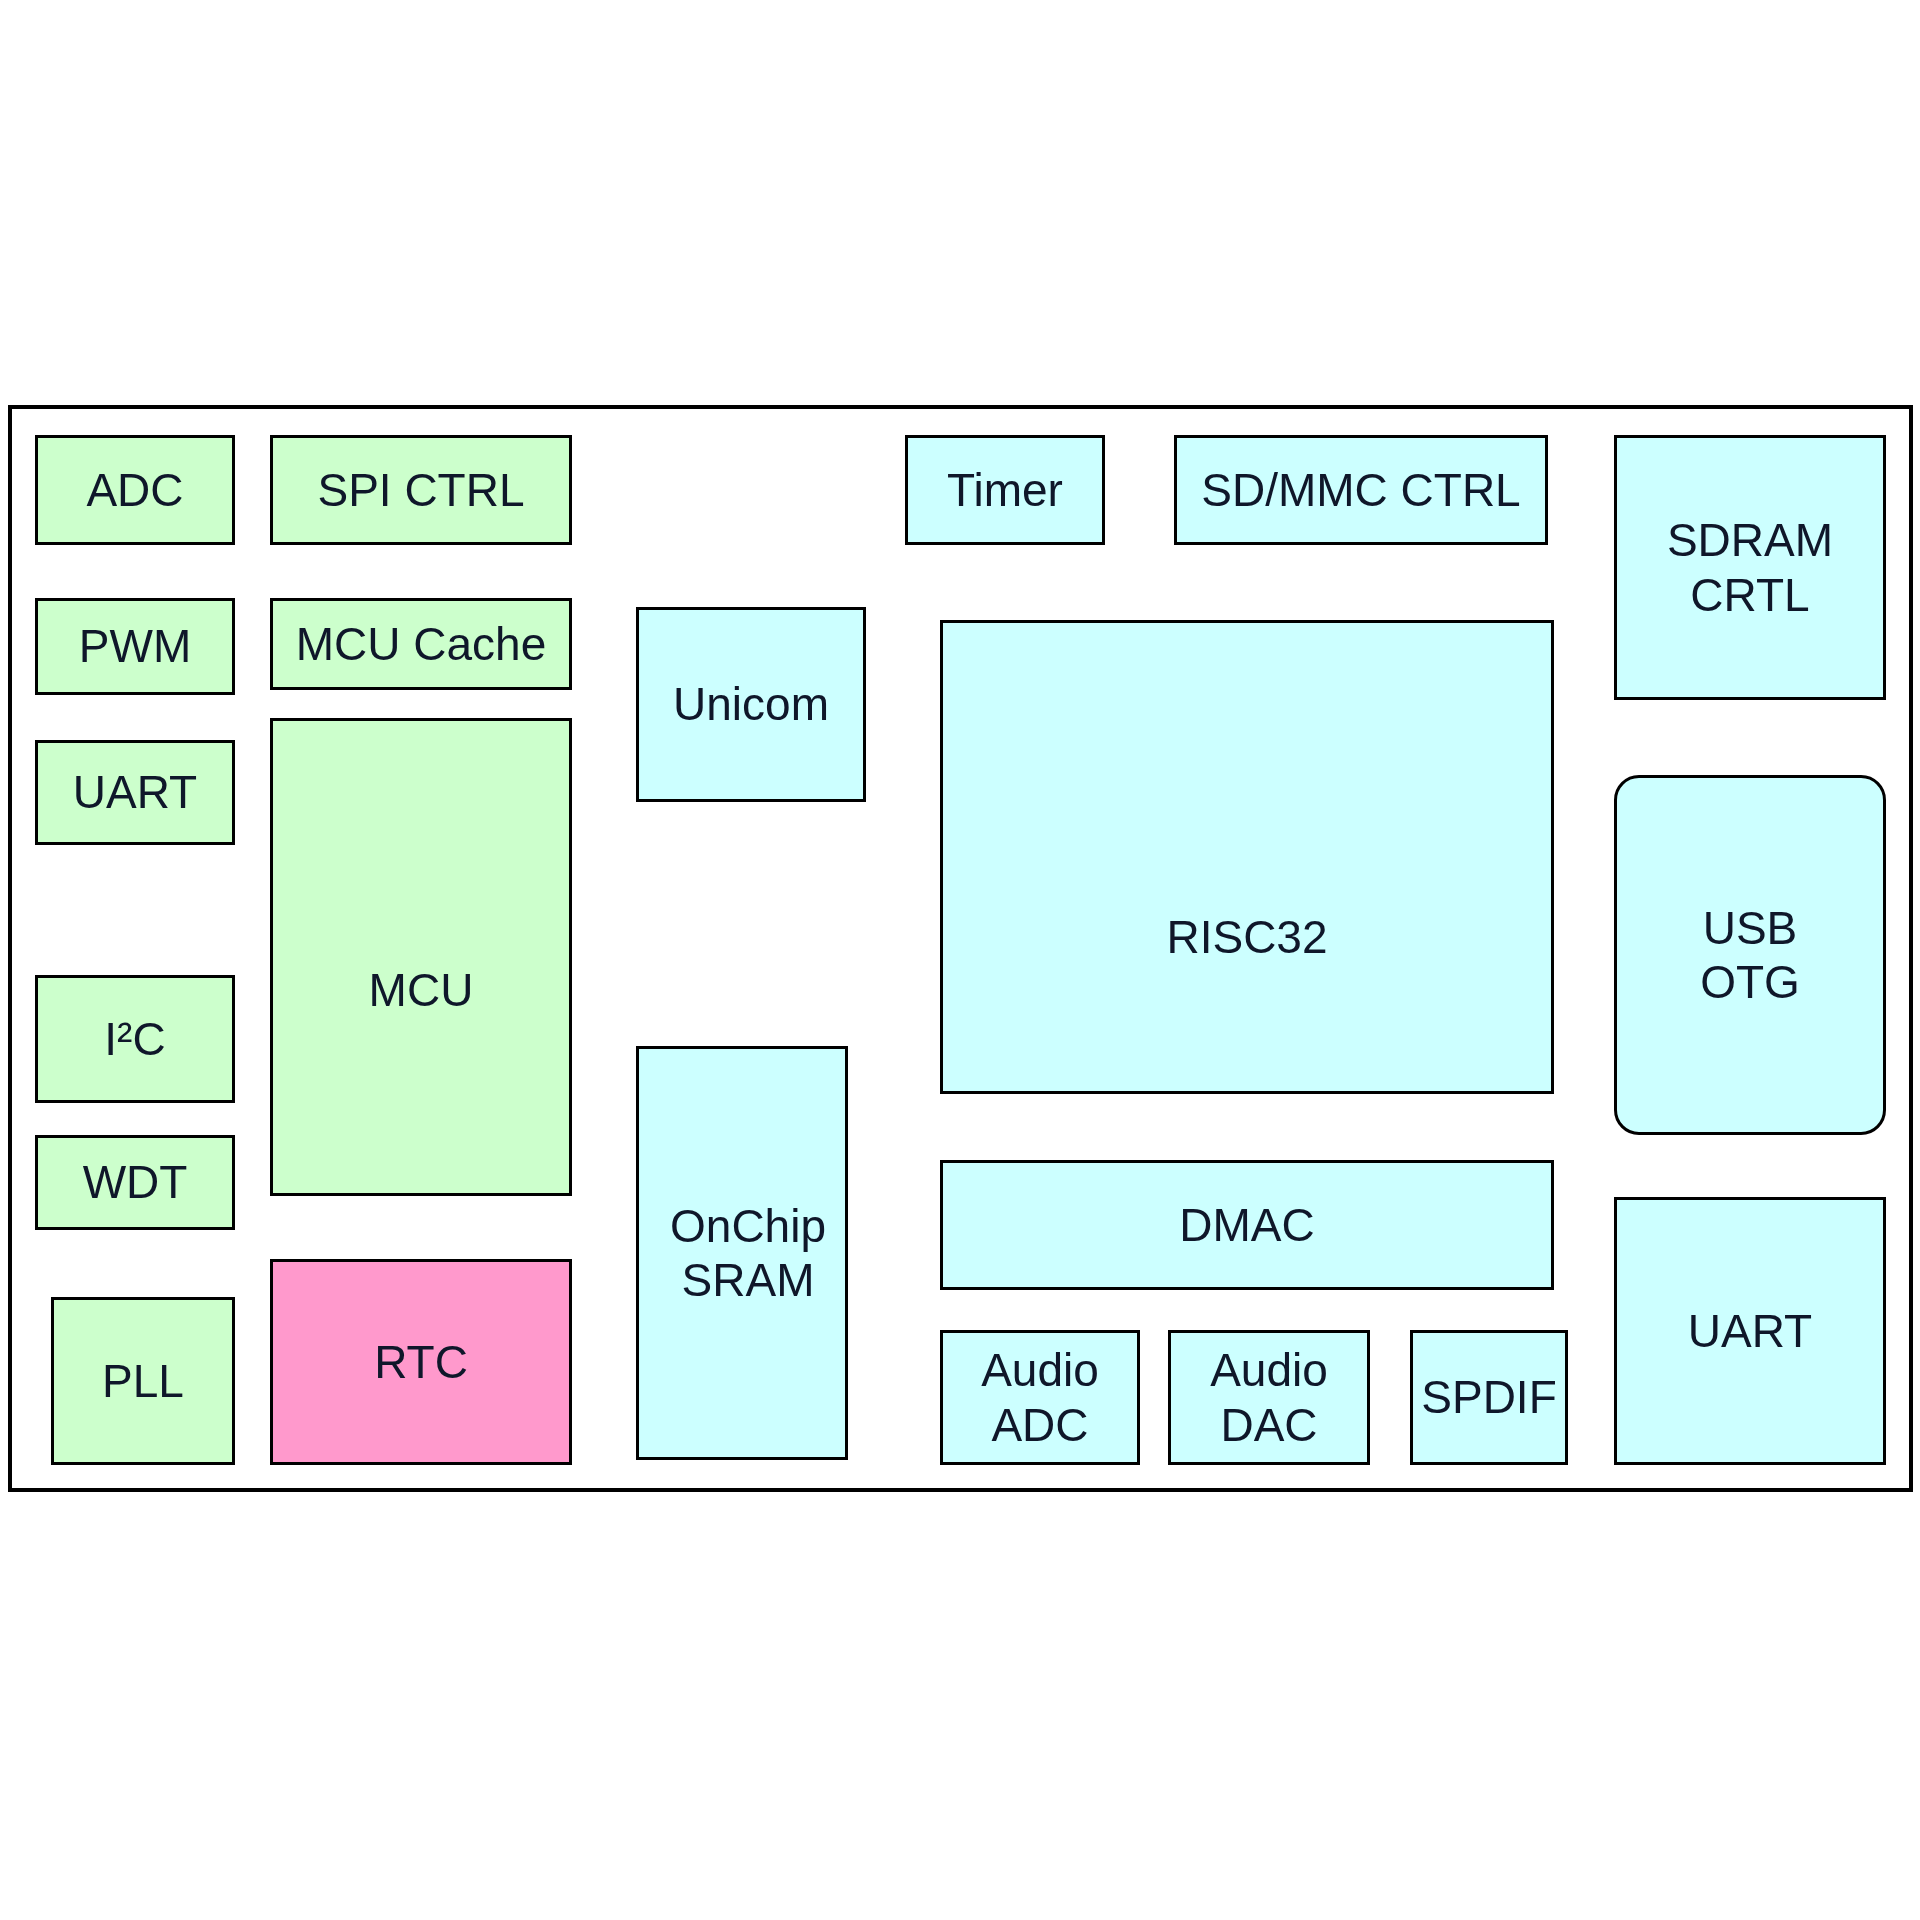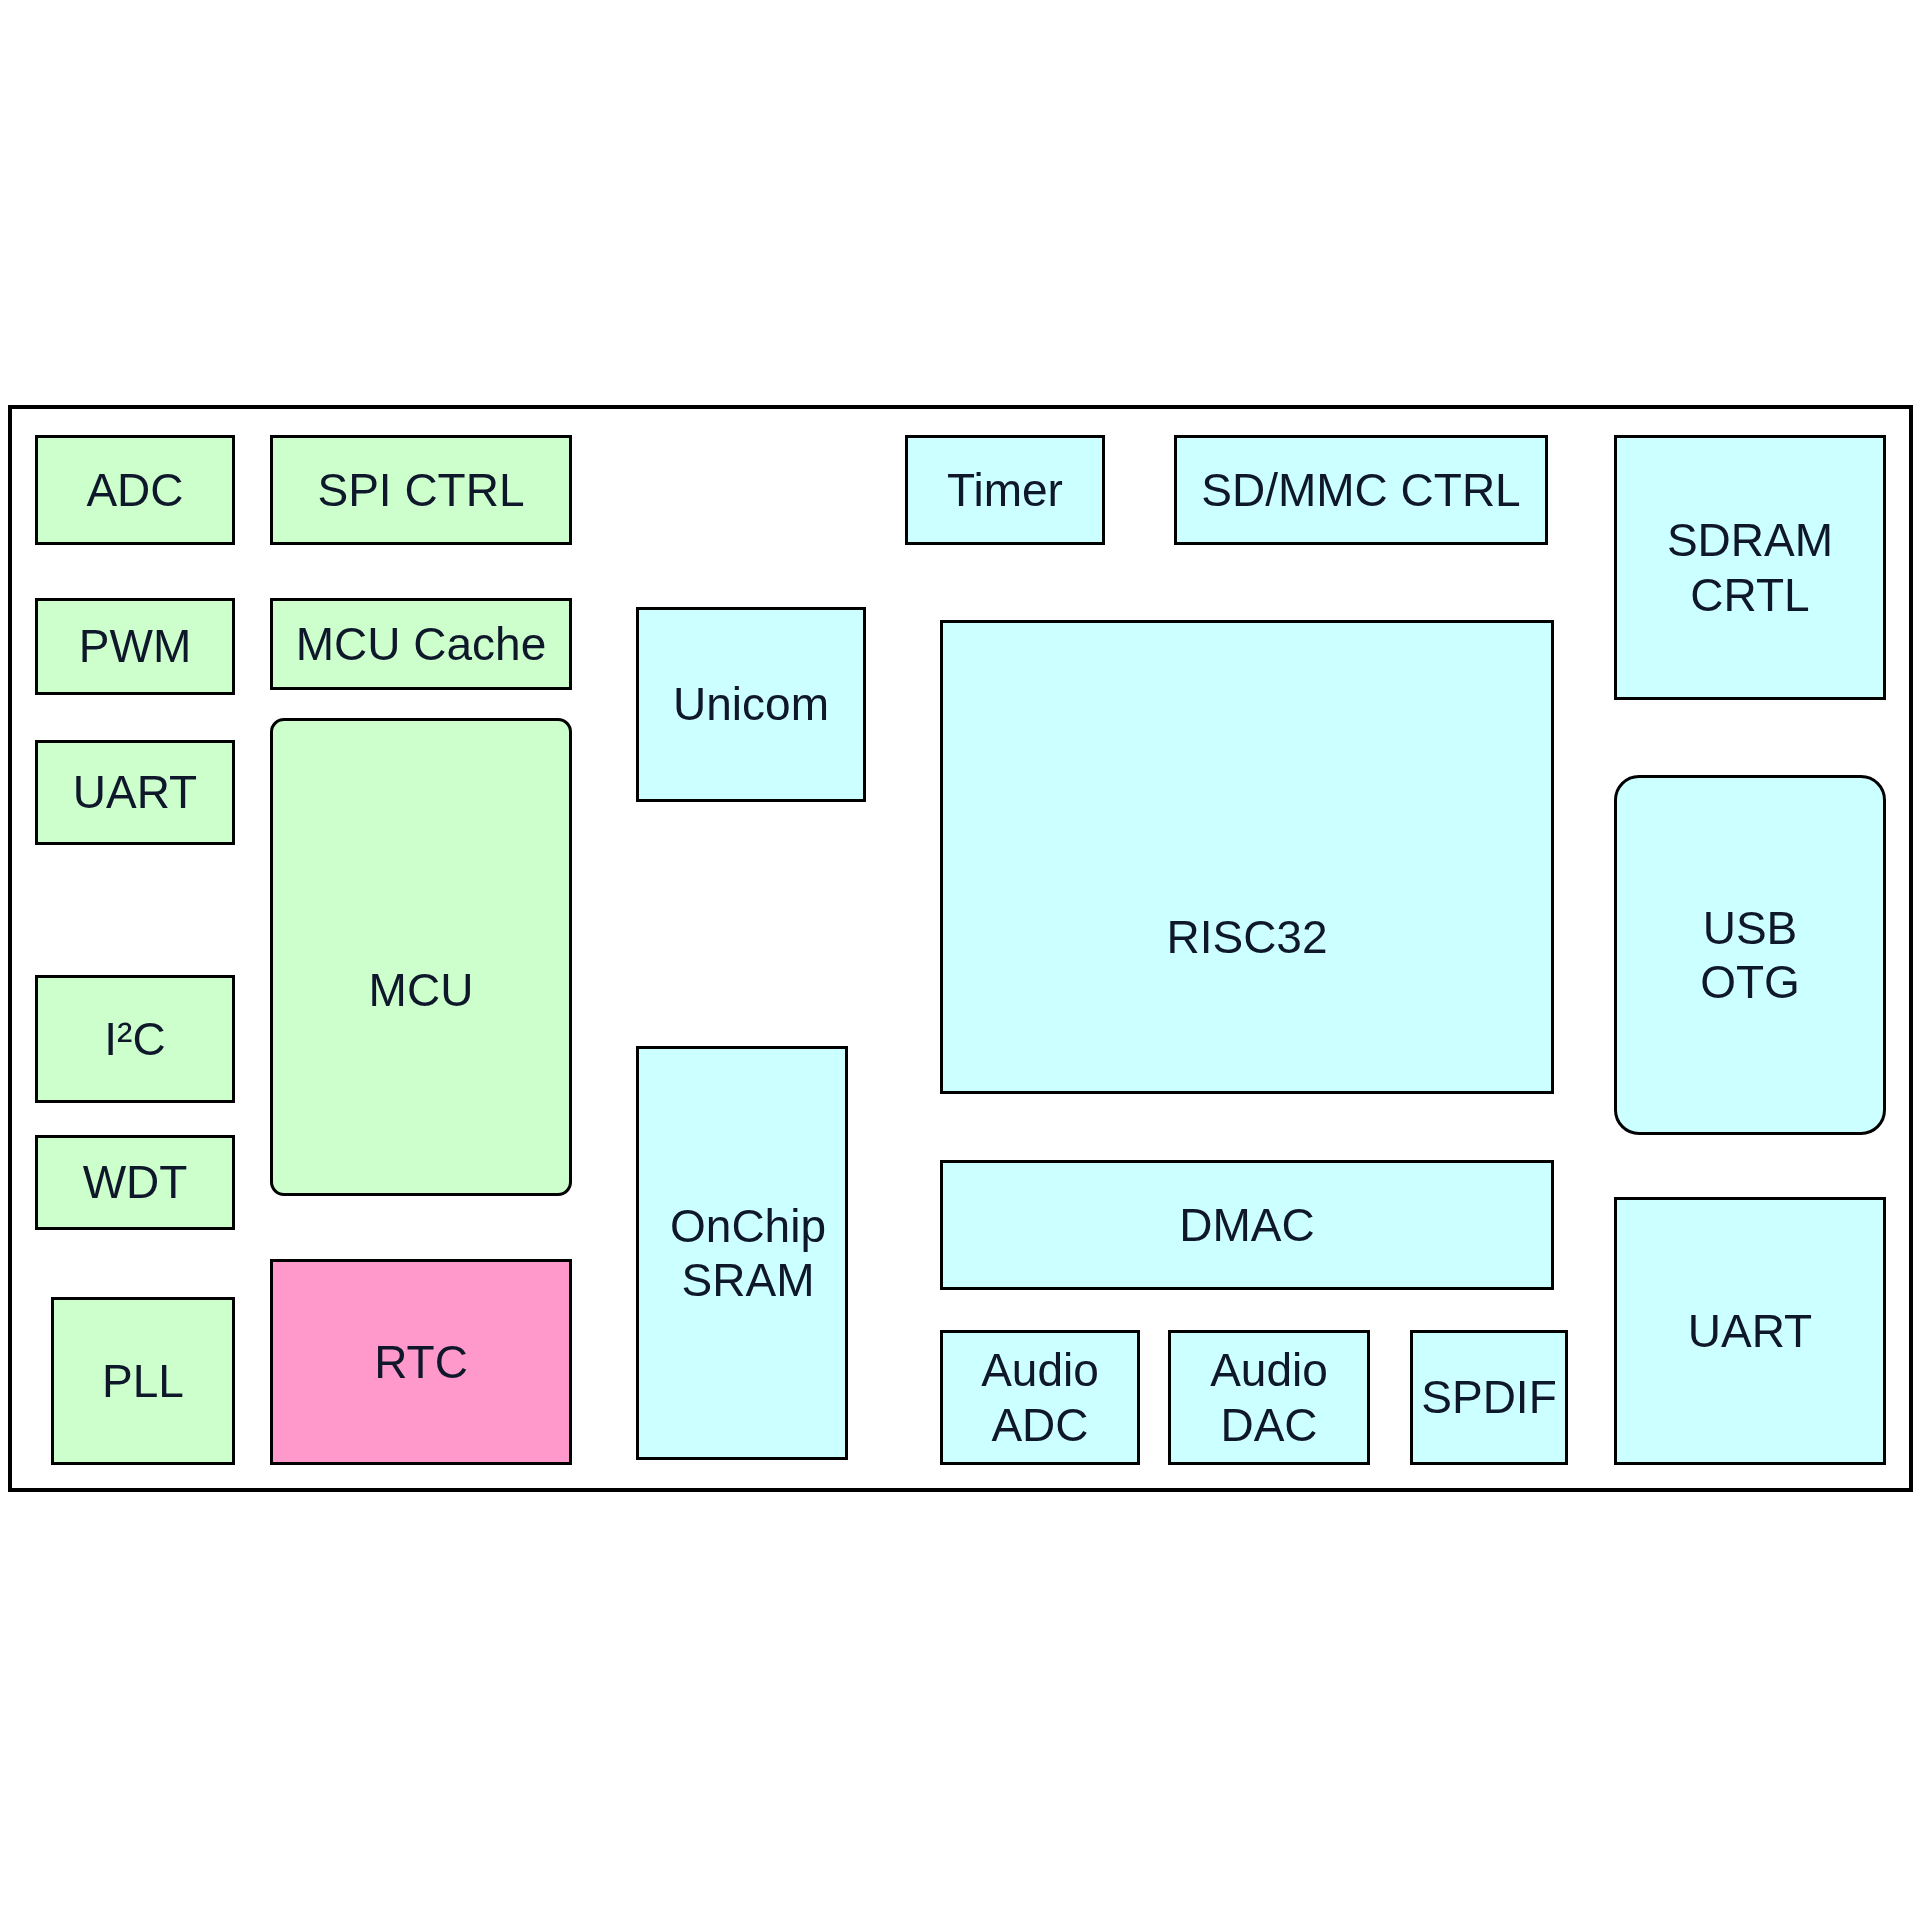--- a/index.html
+++ b/index.html
@@ -33,21 +33,21 @@
     justify-content: center;
     text-align: center;
   }
   .block .label {
     font-size: 46px;
     line-height: 1.18;
     color: #0f172a;
     white-space: pre-line;
   }
   
-  [data-name="block-mcu"]     { padding-top: 66px; border-radius: 14px;  }
+  [data-name="block-mcu"]     { padding-top: 66px;  }
   [data-name="block-risc32"]  { padding-top: 160px; }
 </style>
 </head>
 <body>
 
 <div id="canvas" data-name="soc-block-diagram">
   <div id="chip-outline" data-name="chip-outline"></div>
 <div class="block" data-name="block-adc" style="left: 35px; top: 435px; width: 200px; height: 110px; background: rgb(204, 255, 204);">
       <span class="label" data-name="block-label">ADC</span>
     </div>

